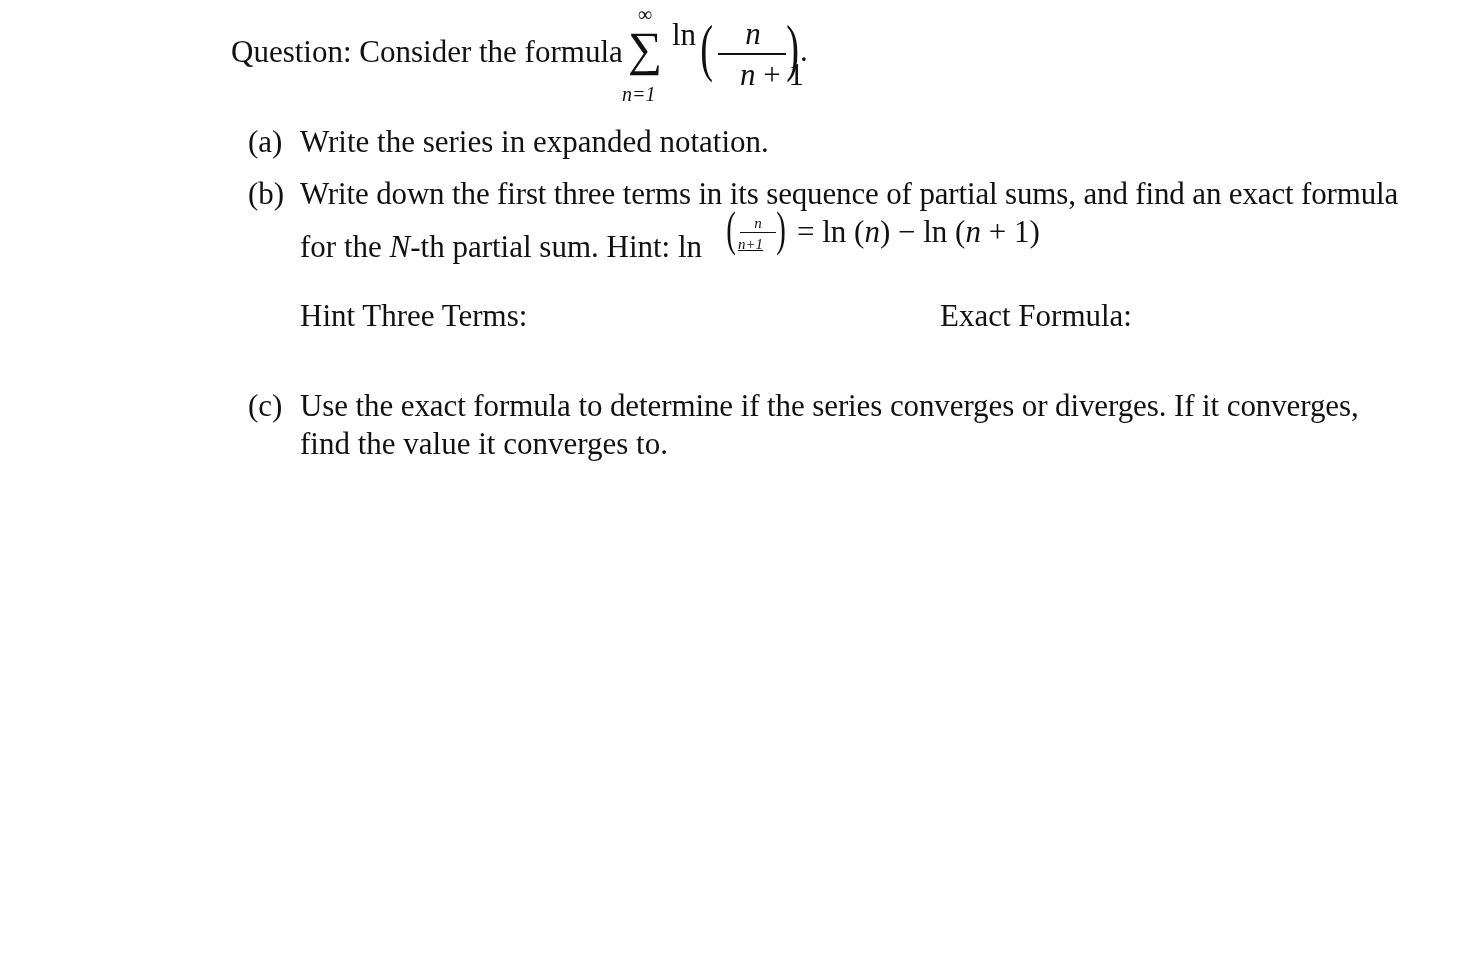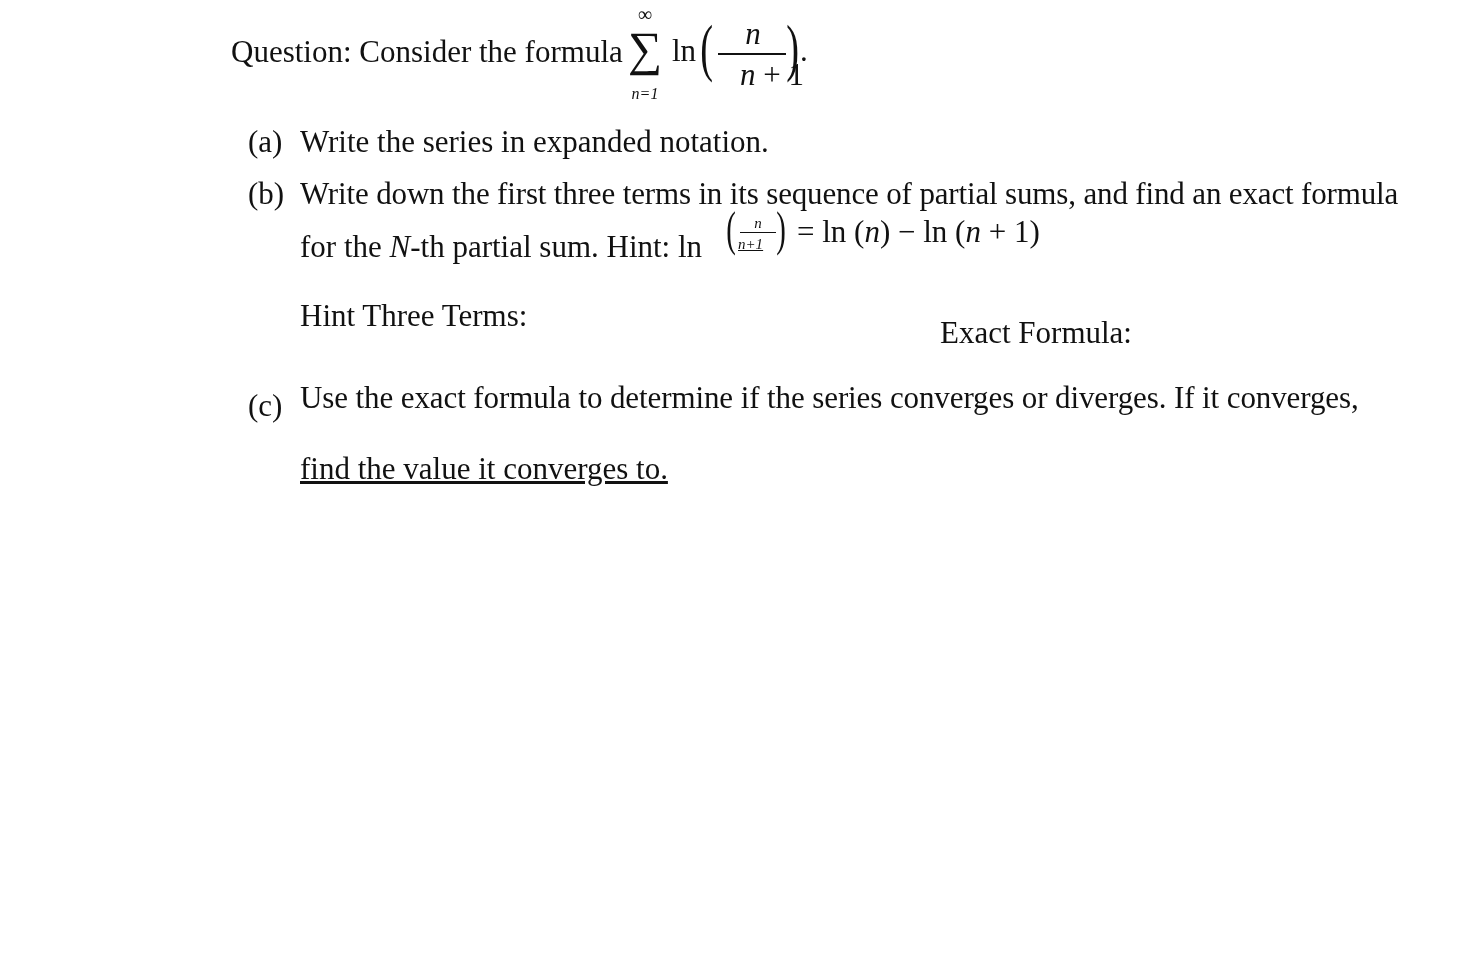--- a/index.html
+++ b/index.html
@@ -11,22 +11,22 @@
   }
   .abs { position: absolute; white-space: nowrap; }
   .it { font-style: italic; }
   b { font-weight: normal; }
 
   
   #q-line { left: 231px; top: 33px; line-height: 38px; }
   .sigma-block { position: absolute; left: 622px; top: 4px; width: 46px; text-align: center; }
   .sigma-top { position: absolute; left: 0; width: 46px; top: 0; font-size: 20px; line-height: 20px; text-align:center; }
   .sigma { position: absolute; left: 0; width: 46px; top: 18px; font-size: 48px; line-height: 54px; text-align:center; }
-  .sigma-bot { position: absolute; left: 0; width: 46px; top: 80px; font-size: 16px; line-height: 20px; text-align:center; }
-  .ln-big { left: 672px; top: 32px; line-height: 38px; }
+  .sigma-bot { position: absolute; left: 0; width: 46px; top: 80px; font-size: 20px; line-height: 20px; text-align:left; }
+  .ln-big { left: 672px; top: 16px; line-height: 38px; }
   .paren-big { font-size: 64px; line-height: 64px; top: 16px; font-weight: 300; transform: scaleX(0.6); }
   .frac-num { left: 738px; top: 16px; width: 30px; text-align: center; }
   .frac-bar { left: 718px; top: 53px; width: 68px; height: 1.6px; background: #111; }
   .frac-den { left: 716px; top: 57px; line-height: 36px; margin-left: 24px; }
   .dot-end { left: 800px; top: 33px; }
 
   
   .label { left: 248px; }
   .body-text { left: 300px; }
   .small-num { font-size: 15px; line-height: 15px; }
@@ -64,17 +64,17 @@
 <div class="abs" style="left:723px; top:201px; font-size:48px; line-height:56px; transform:scaleX(0.6);">(</div>
 <div class="abs it small-num" style="left:748px; top:216px; width:20px; text-align:center;">n</div>
 <div class="abs" style="left:740px; top:232px; width:36px; height:1.3px; background:#111;"></div>
 <div class="abs it small-num" style="left:738px; top:237px;text-decoration:underline;">n+1</div>
 <div class="abs" style="left:773px; top:201px; font-size:48px; line-height:56px; transform:scaleX(0.6);">)</div>
 <div class="abs" style="left:797px; top:213px; line-height:38px;">
   <span>= ln (</span><span class="it">n</span><span>) − ln (</span><span class="it">n</span><span> + 1)</span>
 </div>
 
 <div class="abs" style="left:300px; top:297px; line-height:38px;">Hint Three Terms:</div>
-<div class="abs" style="left:940px; top:297px; line-height:38px;margin-top:17px;">Exact Formula:</div>
+<div class="abs" style="left:940px; top:297px; line-height:38px;">Exact Formula:</div>
 
 <div class="abs label" style="top:387px; line-height:38px;">(c)</div>
-<div class="abs body-text" style="top:379px; line-height:38px; letter-spacing:-0.1px;">Use the exact formula to determine if the series converges or diverges.  If it converges,</div>
-<div class="abs body-text" style="top:450px; line-height:38px;text-decoration:underline;">find the value it converges to.</div>
+<div class="abs body-text" style="top:387px; line-height:38px; letter-spacing:-0.1px;">Use the exact formula to determine if the series converges or diverges.  If it converges,</div>
+<div class="abs body-text" style="top:425px; line-height:38px;">find the value it converges to.</div>
 
 </body></html>

